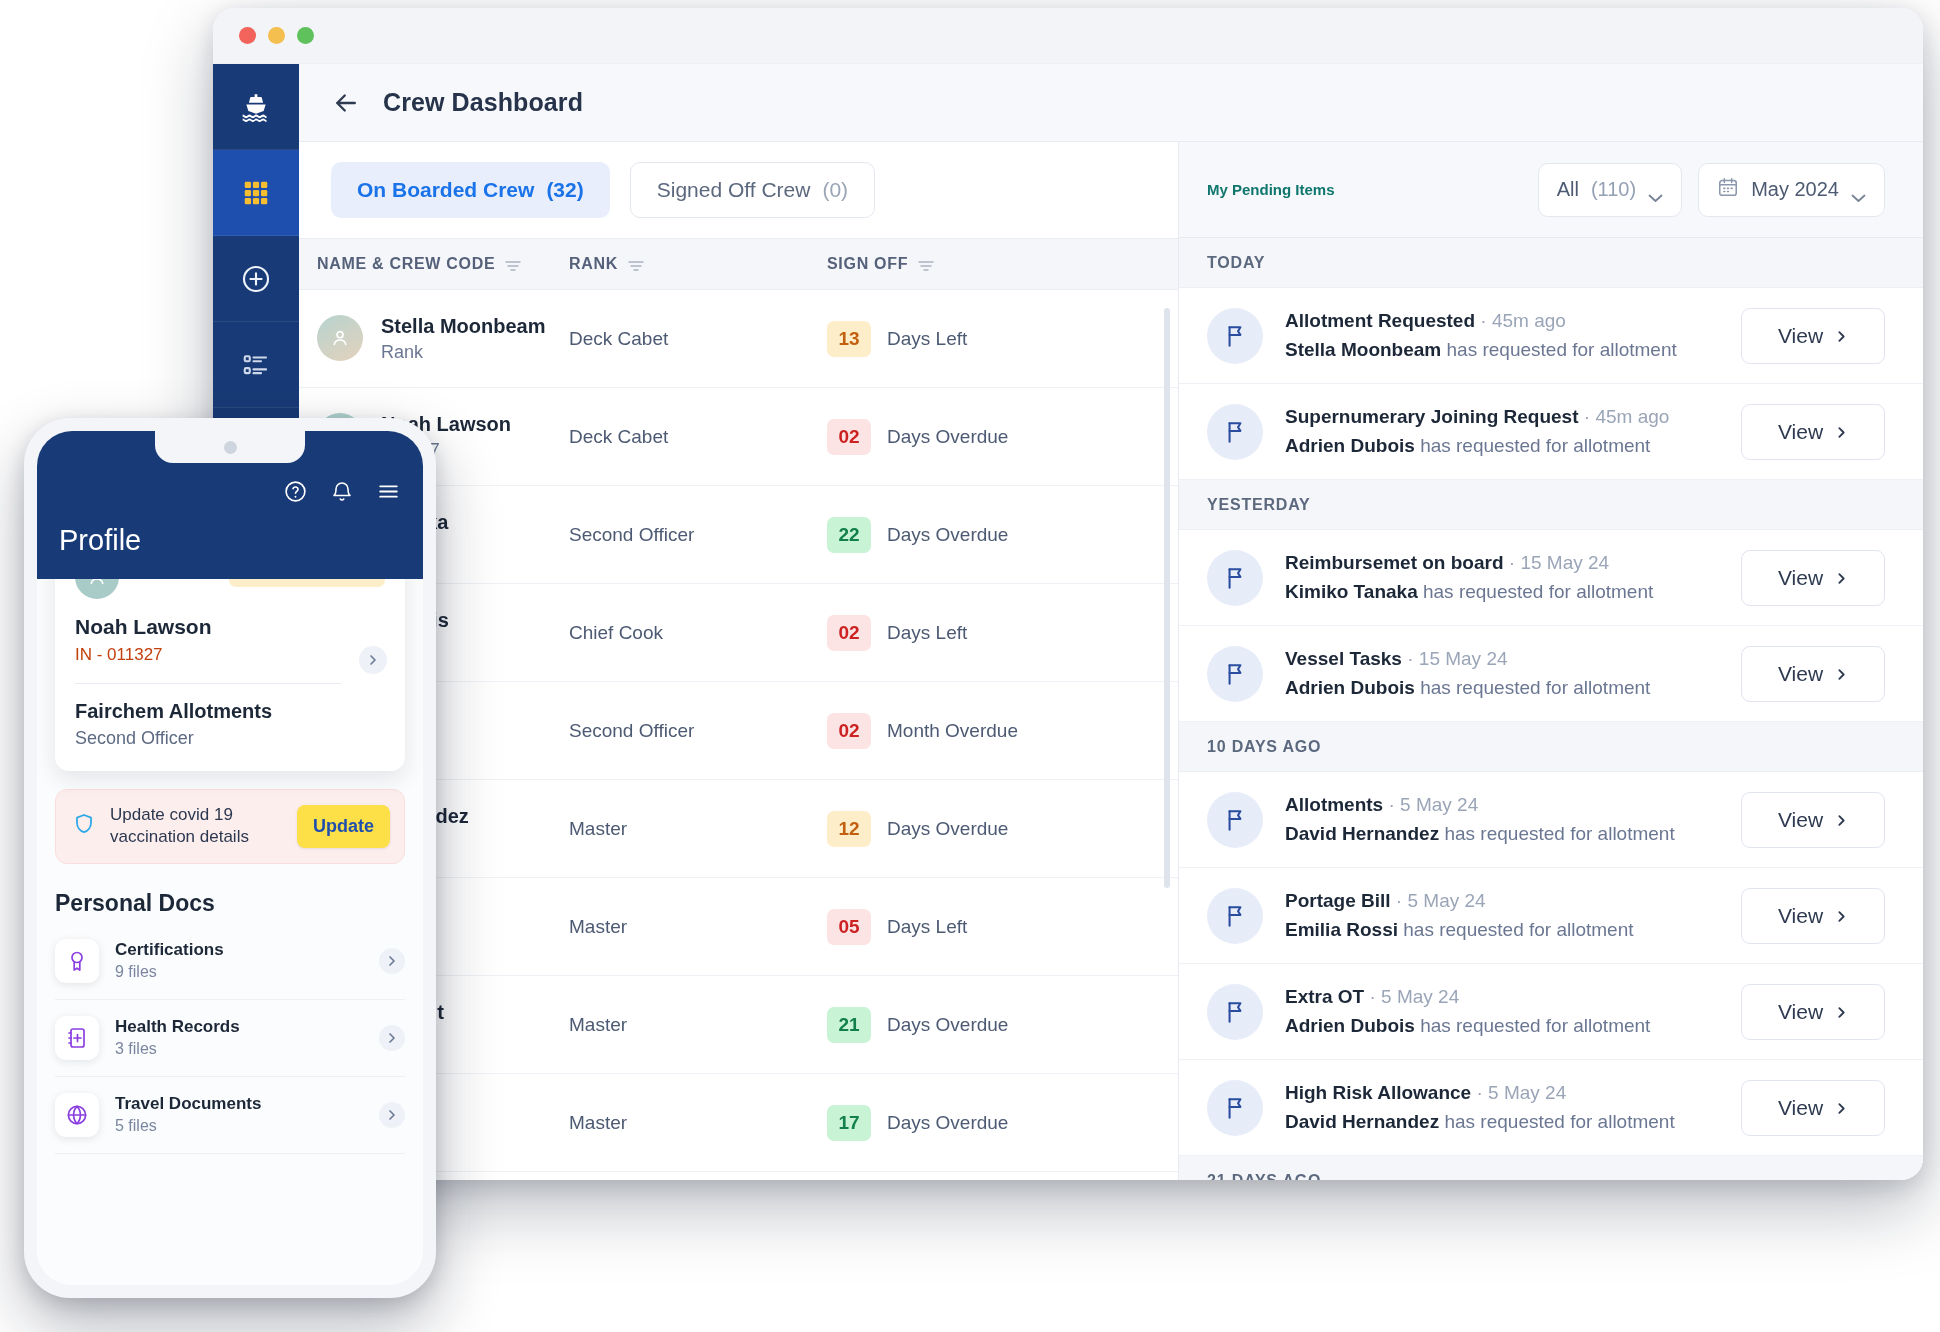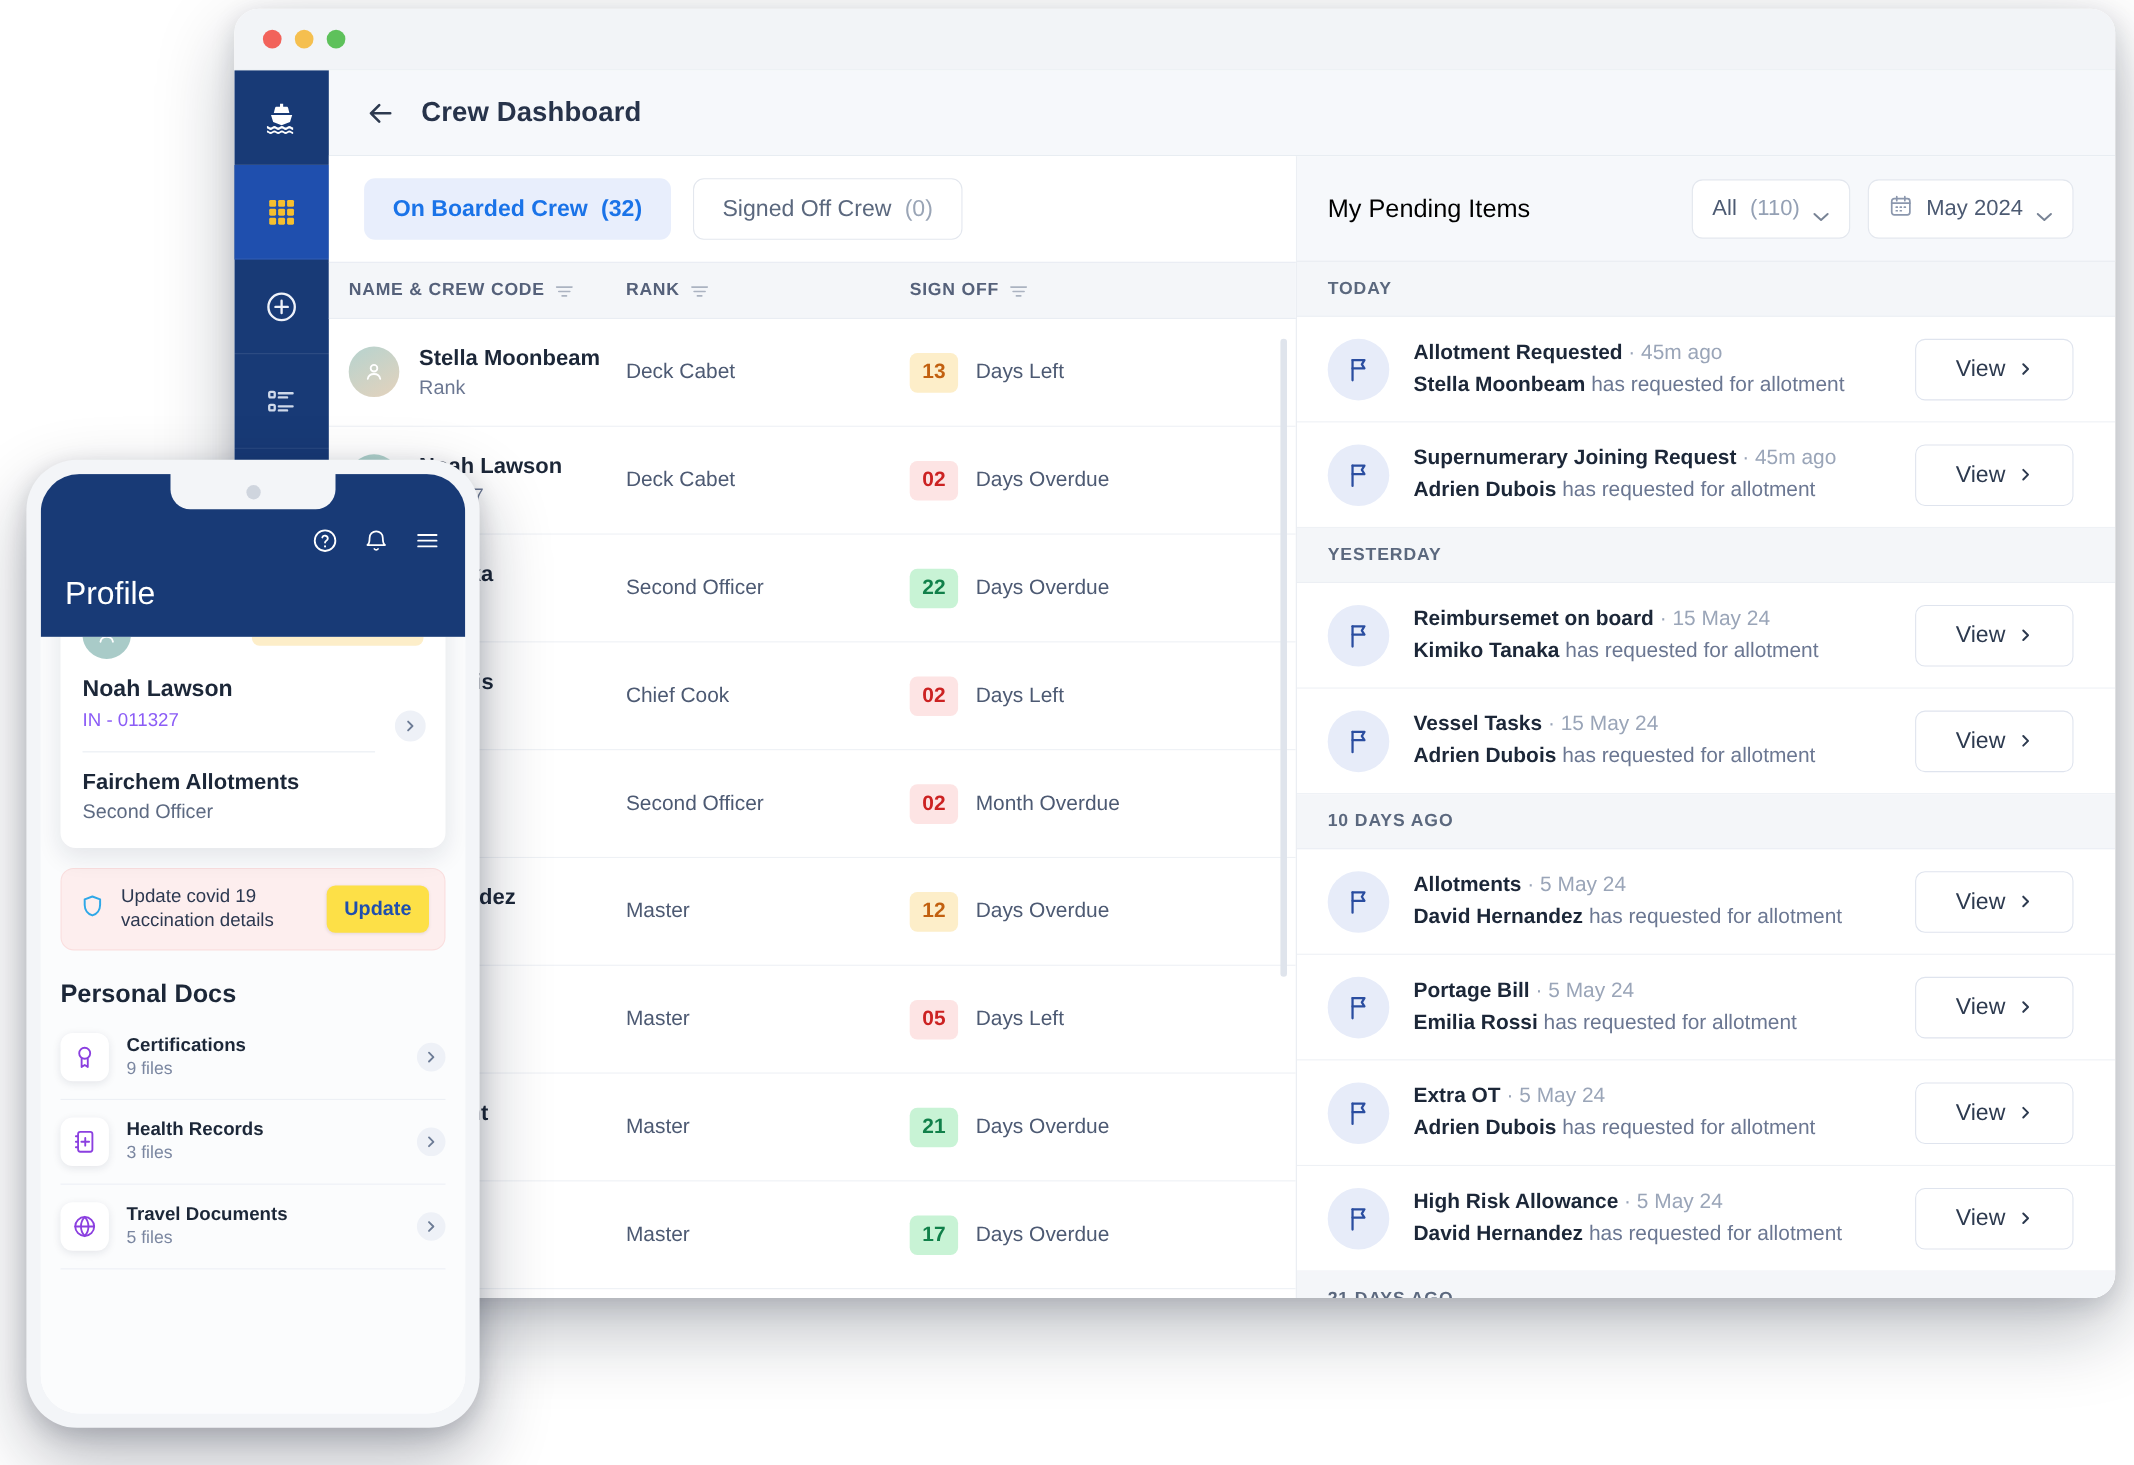--- a/index.html
+++ b/index.html
@@ -105,21 +105,21 @@
                  border-radius:4px; background:transparent; }
   .scroll-thumb { position:absolute; right:4px; top:10px; width:6px; height:580px;
                   border-radius:4px; background:#dfe4ec; }
 
   
   .pending { flex:1; display:flex; flex-direction:column; min-width:0; background:#fff; }
   .pending-head {
     height: 96px; flex:none; background:#f6f8fb; display:flex; align-items:center;
     padding: 0 38px 0 28px; gap:16px; border-bottom:1px solid #e7ebf1;
   }
-  .pending-title { font-size: 23px; font-weight:400; color:#000000; flex:1; }
+  .pending-title { font-size: 15px; font-weight:700; color:#0f766e; flex:1; }
   .chip {
     height: 54px; border:1px solid #e3e7ee; border-radius:10px; background:#fff;
     display:flex; align-items:center; gap:12px; padding: 0 18px; cursor:pointer;
     font-size: 20px; color:#4c5a72; white-space:nowrap;
   }
   .chip .muted { color:#94a0b4; }
   .chevron { width:15px; height:9px; opacity:.75; }
 
   .pending-list { flex:1; overflow:hidden; }
   .day-sep {
@@ -171,21 +171,21 @@
     background:#fff; border-radius: 14px; margin-top: -46px;
     box-shadow: 0 8px 22px rgba(20,30,60,.10);
     padding: 22px 20px 22px; position:relative; z-index:2;
   }
   .pc-top { display:flex; align-items:flex-start; justify-content:space-between; }
   .pc-avatar { width:44px; height:44px; border-radius:50%; background:#a9cbc8;
                display:flex; align-items:center; justify-content:center; }
   .pill-match { background:#fdeec9; color:#b5510c; font-size:16px; font-weight:600;
                 padding: 7px 12px; border-radius:7px; white-space:nowrap; }
   .pc-name { font-size: 21px; font-weight:700; color:#1c2738; margin-top: 16px; }
-  .pc-code { font-size: 17px; color:#8b5cf6; margin-top: 6px; }
+  .pc-code { font-size: 17px; color:#c2410c; margin-top: 6px; }
   .pc-div { height:1px; background:#e9edf3; margin: 18px 0 16px; margin-right: 44px; }
   .pc-vessel { font-size: 20px; font-weight:700; color:#1c2738; }
   .pc-rank { font-size: 18px; color:#5d6a82; margin-top: 5px; }
   .pc-arrow { position:absolute; right:18px; top: 50%; transform:translateY(-6px);
               width: 28px; height:28px; border-radius:50%; background:#eef1f7;
               display:flex; align-items:center; justify-content:center; cursor:pointer; }
 
   .alert-covid {
     margin-top: 18px; background:#fdeeee; border:1px solid #fadede; border-radius:12px;
     display:flex; align-items:center; gap:14px; padding: 14px 14px 14px 16px;

